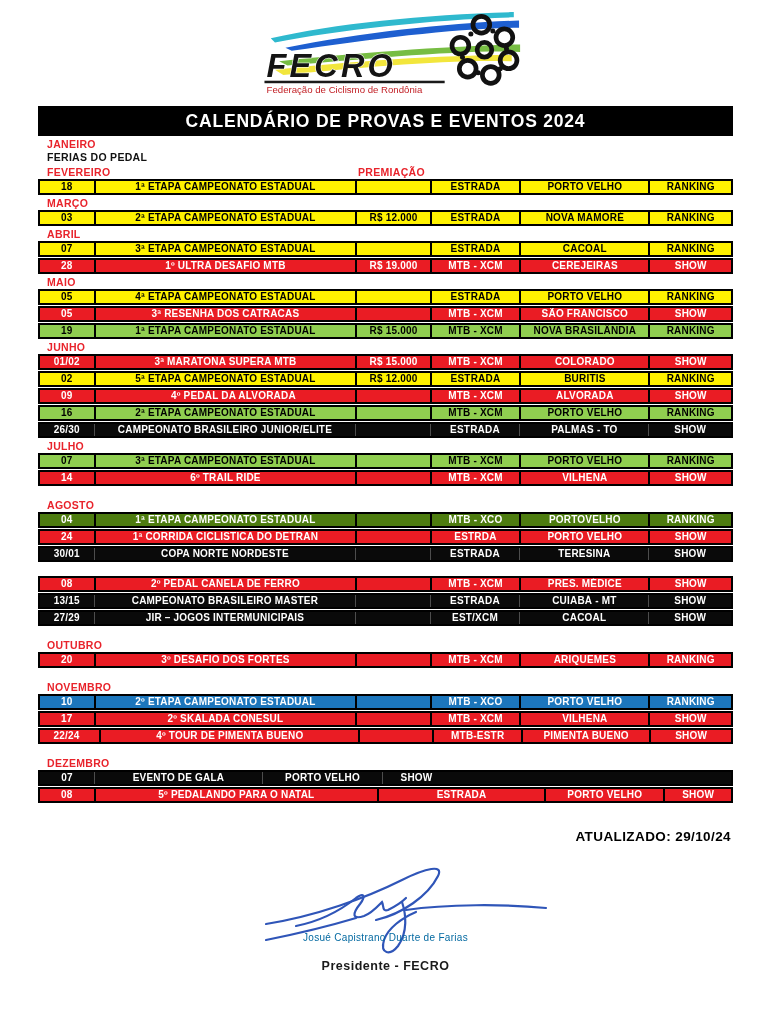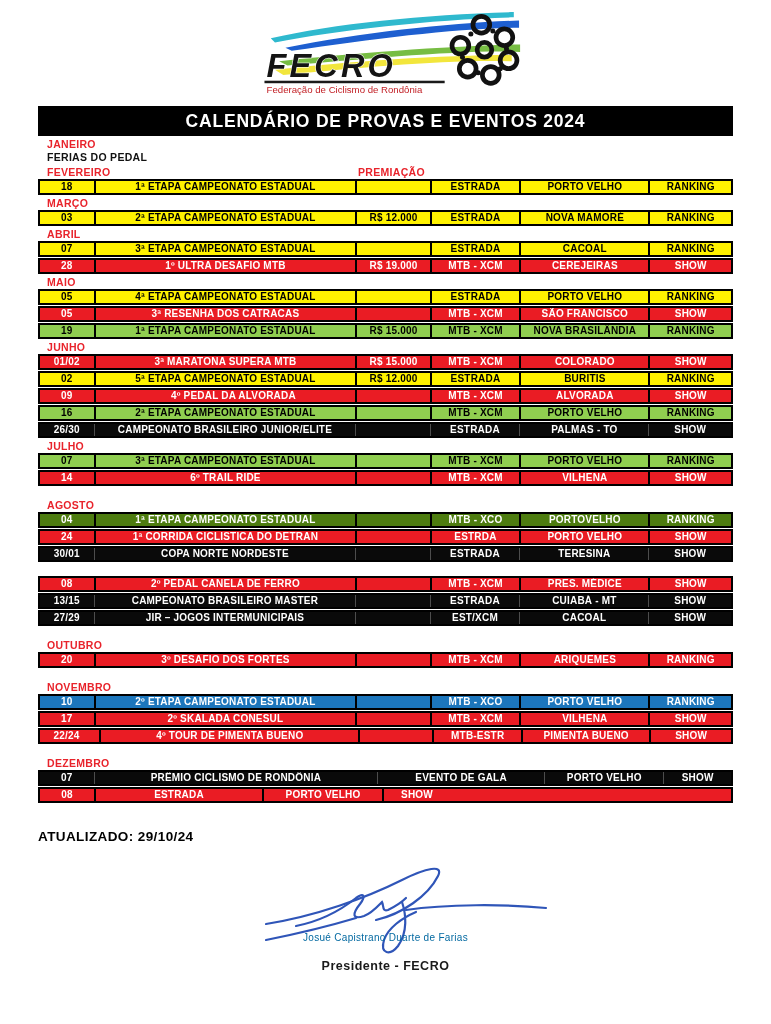--- a/index.html
+++ b/index.html
@@ -12,21 +12,21 @@
   .month{margin-top:3px;}
   .month.gap{margin-top:14px;}
   .month-label-line{position:relative;height:12px;line-height:11px;padding-left:9px;
     font-size:10.5px;font-weight:bold;color:#e8232b;letter-spacing:.3px;}
   .premiacao{position:absolute;left:320px;top:0;color:#e8232b;font-weight:bold;font-size:10.5px;}
   .month-note{height:13px;line-height:12px;padding-left:9px;font-size:10.5px;font-weight:bold;color:#111;
     letter-spacing:.3px;}
   .row{display:flex;height:16px;margin-bottom:1px;border:2px solid #000;box-sizing:border-box;}
   .cell{box-sizing:border-box;height:100%;line-height:12px;font-size:10px;font-weight:bold;
     text-align:center;letter-spacing:.2px;white-space:nowrap;overflow:hidden;}
-  .updated{margin:26px 0 0 0;text-align:left;font-size:13.5px;font-weight:bold;color:#000;
+  .updated{margin:26px 0 0 0;text-align:right;font-size:13.5px;font-weight:bold;color:#000;
     letter-spacing:.4px;padding-right:2px;}
   .sig-block{position:relative;width:420px;margin:18px auto 0 auto;text-align:center;}
   .sig-svg{display:block;margin:0 auto -34px auto;}
   .sig-name{font-size:10px;font-weight:normal;color:#0369a1;letter-spacing:.3px;position:relative;}
   .sig-role{font-size:12.5px;font-weight:bold;color:#1a1a1a;margin-top:16px;letter-spacing:.5px;position:relative;}
 </style>
 </head>
 <body>
 
 <div class="page">
@@ -288,27 +288,27 @@
           <div class="cell" style="width: 75px; border-left: 2px solid rgb(0, 0, 0);"></div>
           <div class="cell" style="width: 90px; border-left: 2px solid rgb(0, 0, 0);">MTB-ESTR</div>
           <div class="cell" style="width: 130px; border-left: 2px solid rgb(0, 0, 0);">PIMENTA  BUENO</div>
           <div class="cell" style="width: 83px; border-left: 2px solid rgb(0, 0, 0);">SHOW</div>
         </div>
       </div>
       <div class="month gap">
         <div class="month-label-line"><span>DEZEMBRO</span></div>
         <div class="row" style="background: rgb(10, 10, 10); color: rgb(255, 255, 255);">
           <div class="cell" style="width: 54px;">07</div>
-          <div class="cell" style="width: 285px; border-left: 1px solid rgb(77, 77, 77);">PRÊMIO  CICLISMO  DE  RONDÔNIA</div>
           <div class="cell" style="width: 168px; border-left: 1px solid rgb(77, 77, 77);">EVENTO  DE  GALA</div>
           <div class="cell" style="width: 120px; border-left: 1px solid rgb(77, 77, 77);">PORTO  VELHO</div>
           <div class="cell" style="width: 68px; border-left: 1px solid rgb(77, 77, 77);">SHOW</div>
         </div>
         <div class="row" style="background: rgb(234, 28, 36); color: rgb(255, 255, 255);">
           <div class="cell" style="width: 54px;">08</div>
+          <div class="cell" style="width: 285px; border-left: 2px solid rgb(0, 0, 0);">5º PEDALANDO  PARA  O  NATAL</div>
           <div class="cell" style="width: 168px; border-left: 2px solid rgb(0, 0, 0);">ESTRADA</div>
           <div class="cell" style="width: 120px; border-left: 2px solid rgb(0, 0, 0);">PORTO  VELHO</div>
           <div class="cell" style="width: 68px; border-left: 2px solid rgb(0, 0, 0);">SHOW</div>
         </div>
       </div>
     </div>
 
   <div class="content">
     <div class="updated">ATUALIZADO:  29/10/24</div>
   </div>

